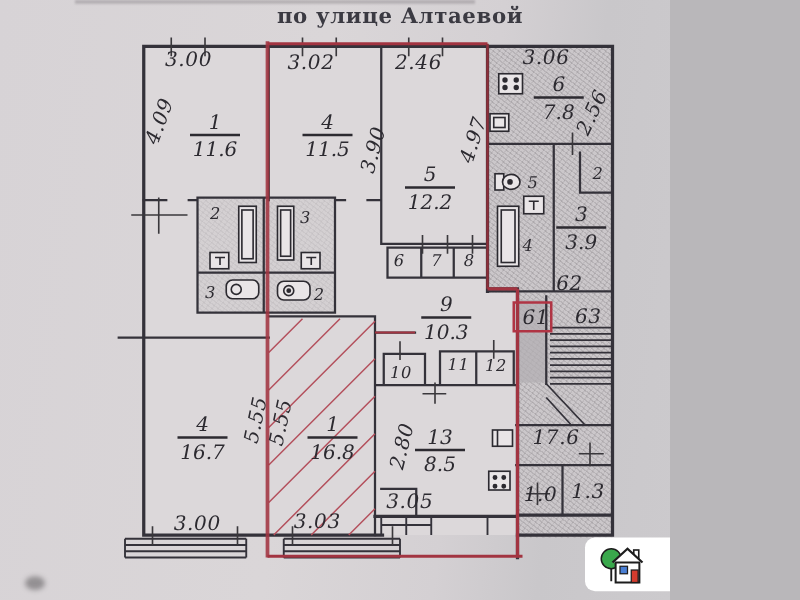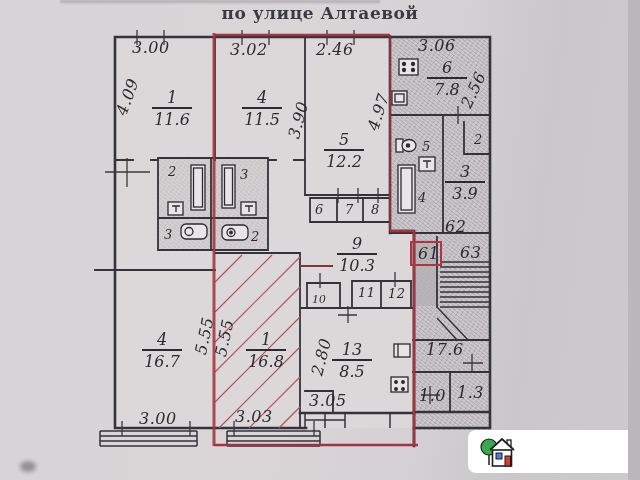--- a/index.html
+++ b/index.html
@@ -1,17 +1,17 @@
 <!DOCTYPE html>
 <html><head>
 <meta charset="utf-8">
 <style>
   html,body{margin:0;padding:0;background:#b9b7ba;}
   .scan{
-    position:relative;width:628px;height:480px;overflow:hidden;
+    position:relative;width:536px;height:480px;overflow:hidden;
     background:linear-gradient(97deg,#d7d3d6 0%,#dad6d8 45%,#d4d0d3 68%,#c9c7ca 82%,#cccacd 100%);
     font-family:"DejaVu Serif",serif;
   }
   .layer{position:absolute;}
   .plan-fill{left:116px;top:38px;width:374px;height:390px;background:#dcd8da;}
   .tex{background-color:#cbc7ca;
     background-image:
       repeating-linear-gradient(37deg, rgba(80,75,80,0.16) 0px, rgba(80,75,80,0.16) 1px, transparent 1px, transparent 3px),
       repeating-linear-gradient(-53deg, rgba(80,75,80,0.10) 0px, rgba(80,75,80,0.10) 1px, transparent 1px, transparent 4px);
   }
@@ -234,21 +234,21 @@
   <span class="lbl sm" style="left:418px;top:191px;">4</span>
   <span class="lbl sm" style="left:474px;top:133px;">2</span>
 
   <span class="lbl" style="left:445px;top:219px;">62</span>
   <span class="lbl" style="left:418px;top:246px;">61</span>
   <span class="lbl" style="left:460px;top:245px;">63</span>
 
   <span class="lbl sm" style="left:315px;top:203px;">6</span>
   <span class="lbl sm" style="left:345px;top:203px;">7</span>
   <span class="lbl sm" style="left:371px;top:203px;">8</span>
-  <span class="lbl sm" style="left:312px;top:292px;font-family:Liberation Serif, serif;">10</span>
+  <span class="lbl sm" style="left:312px;top:292px;">10</span>
   <span class="lbl sm" style="left:358px;top:286px;">11</span>
   <span class="lbl sm" style="left:388px;top:287px;">12</span>
 
   <span class="lbl" style="left:309px;top:393px;">3.05</span>
   <span class="lbl" style="left:139px;top:411px;">3.00</span>
   <span class="lbl" style="left:235px;top:409px;text-align:right;">3.03</span>
   <span class="lbl" style="left:426px;top:342px;">17.6</span>
   <span class="lbl" style="left:419px;top:388px;">1.0</span>
   <span class="lbl" style="left:457px;top:385px;">1.3</span>
 

